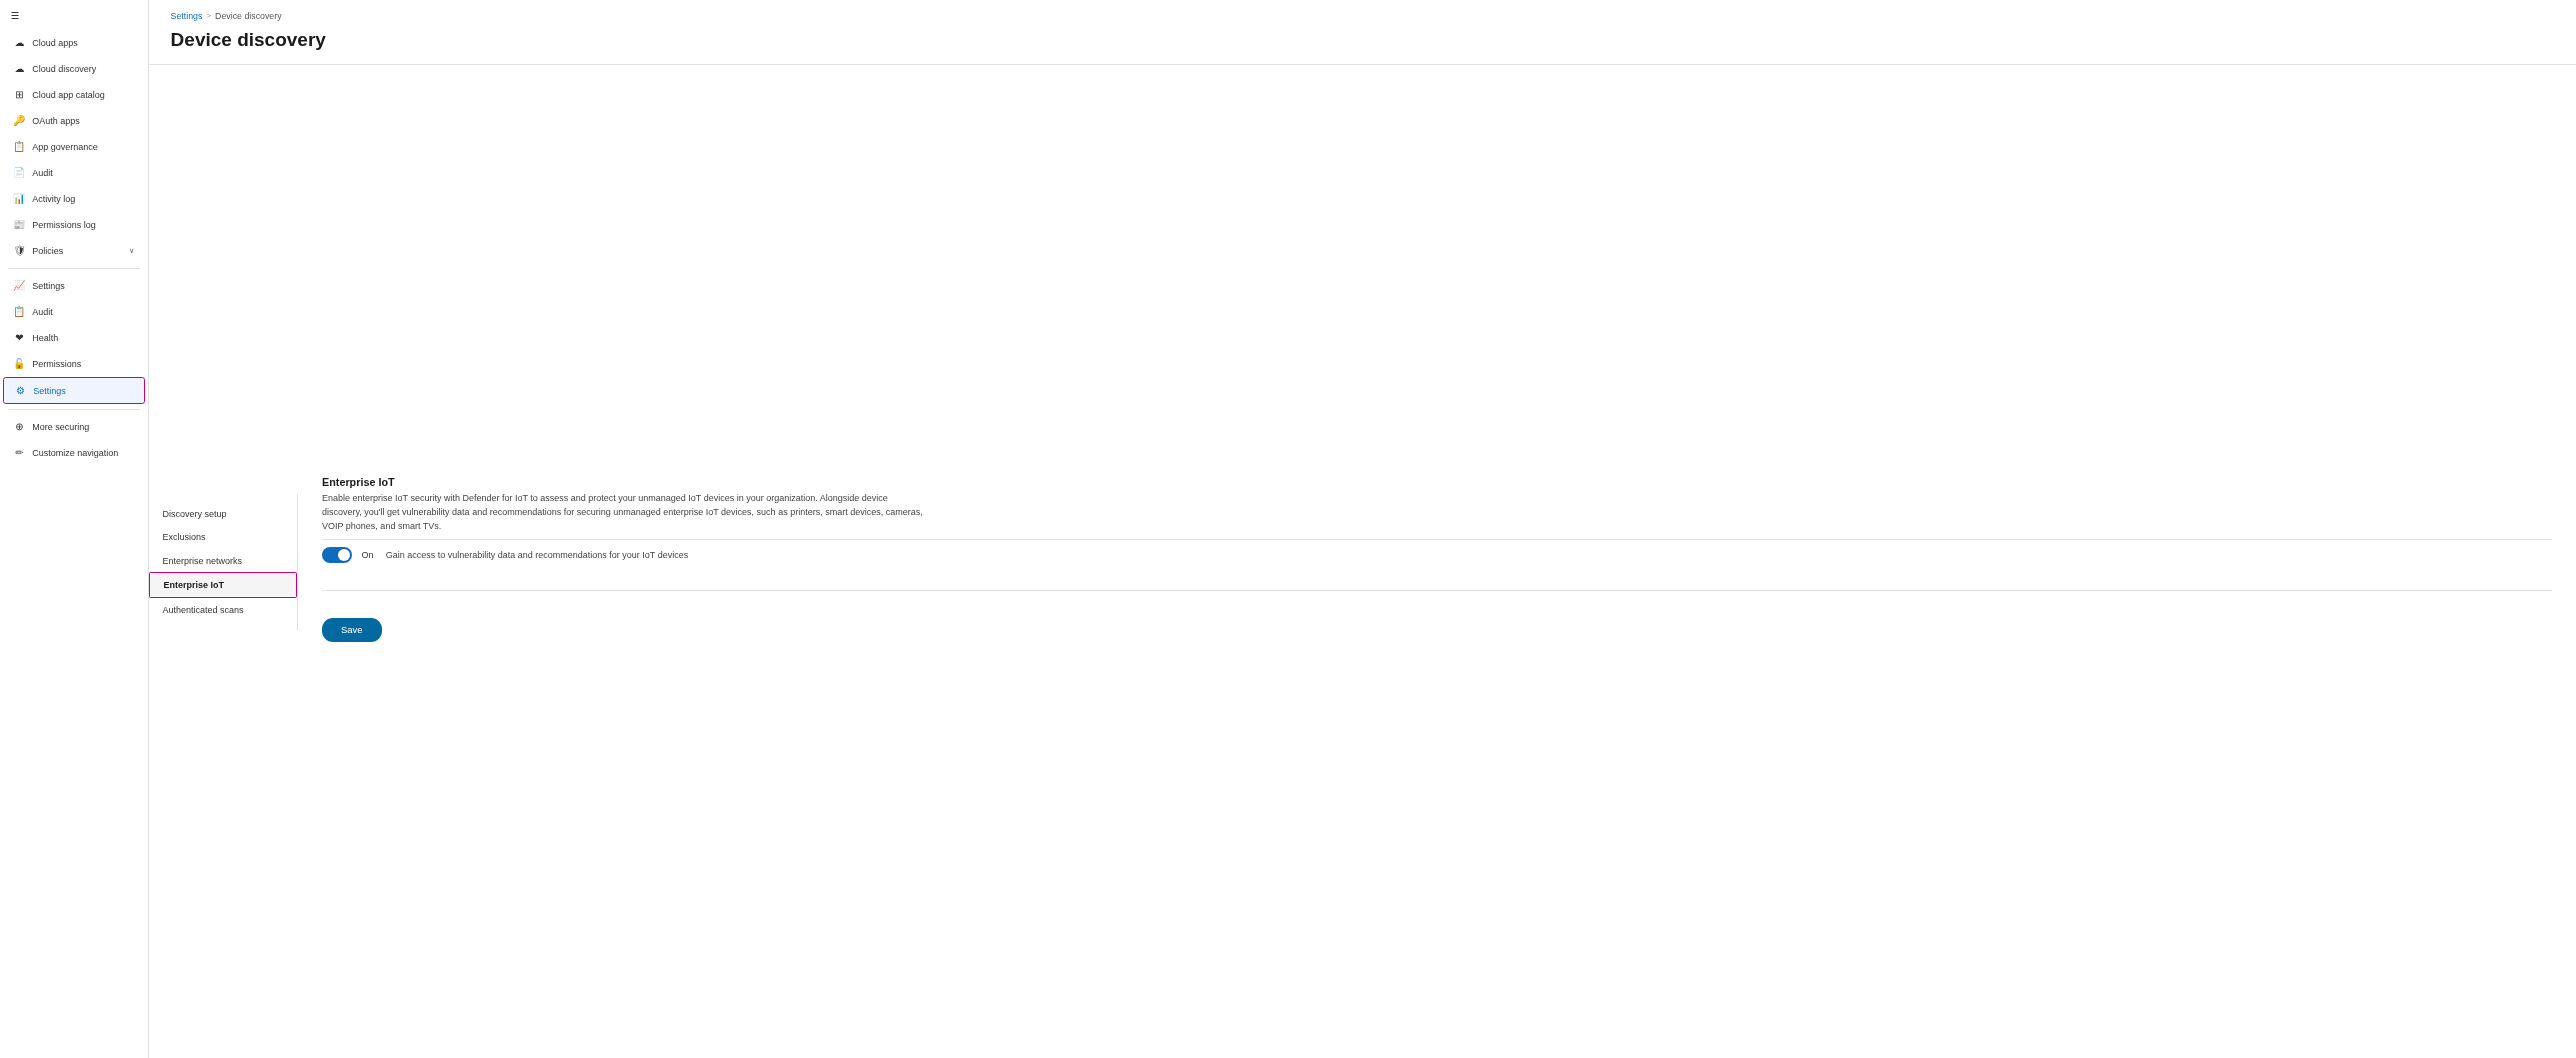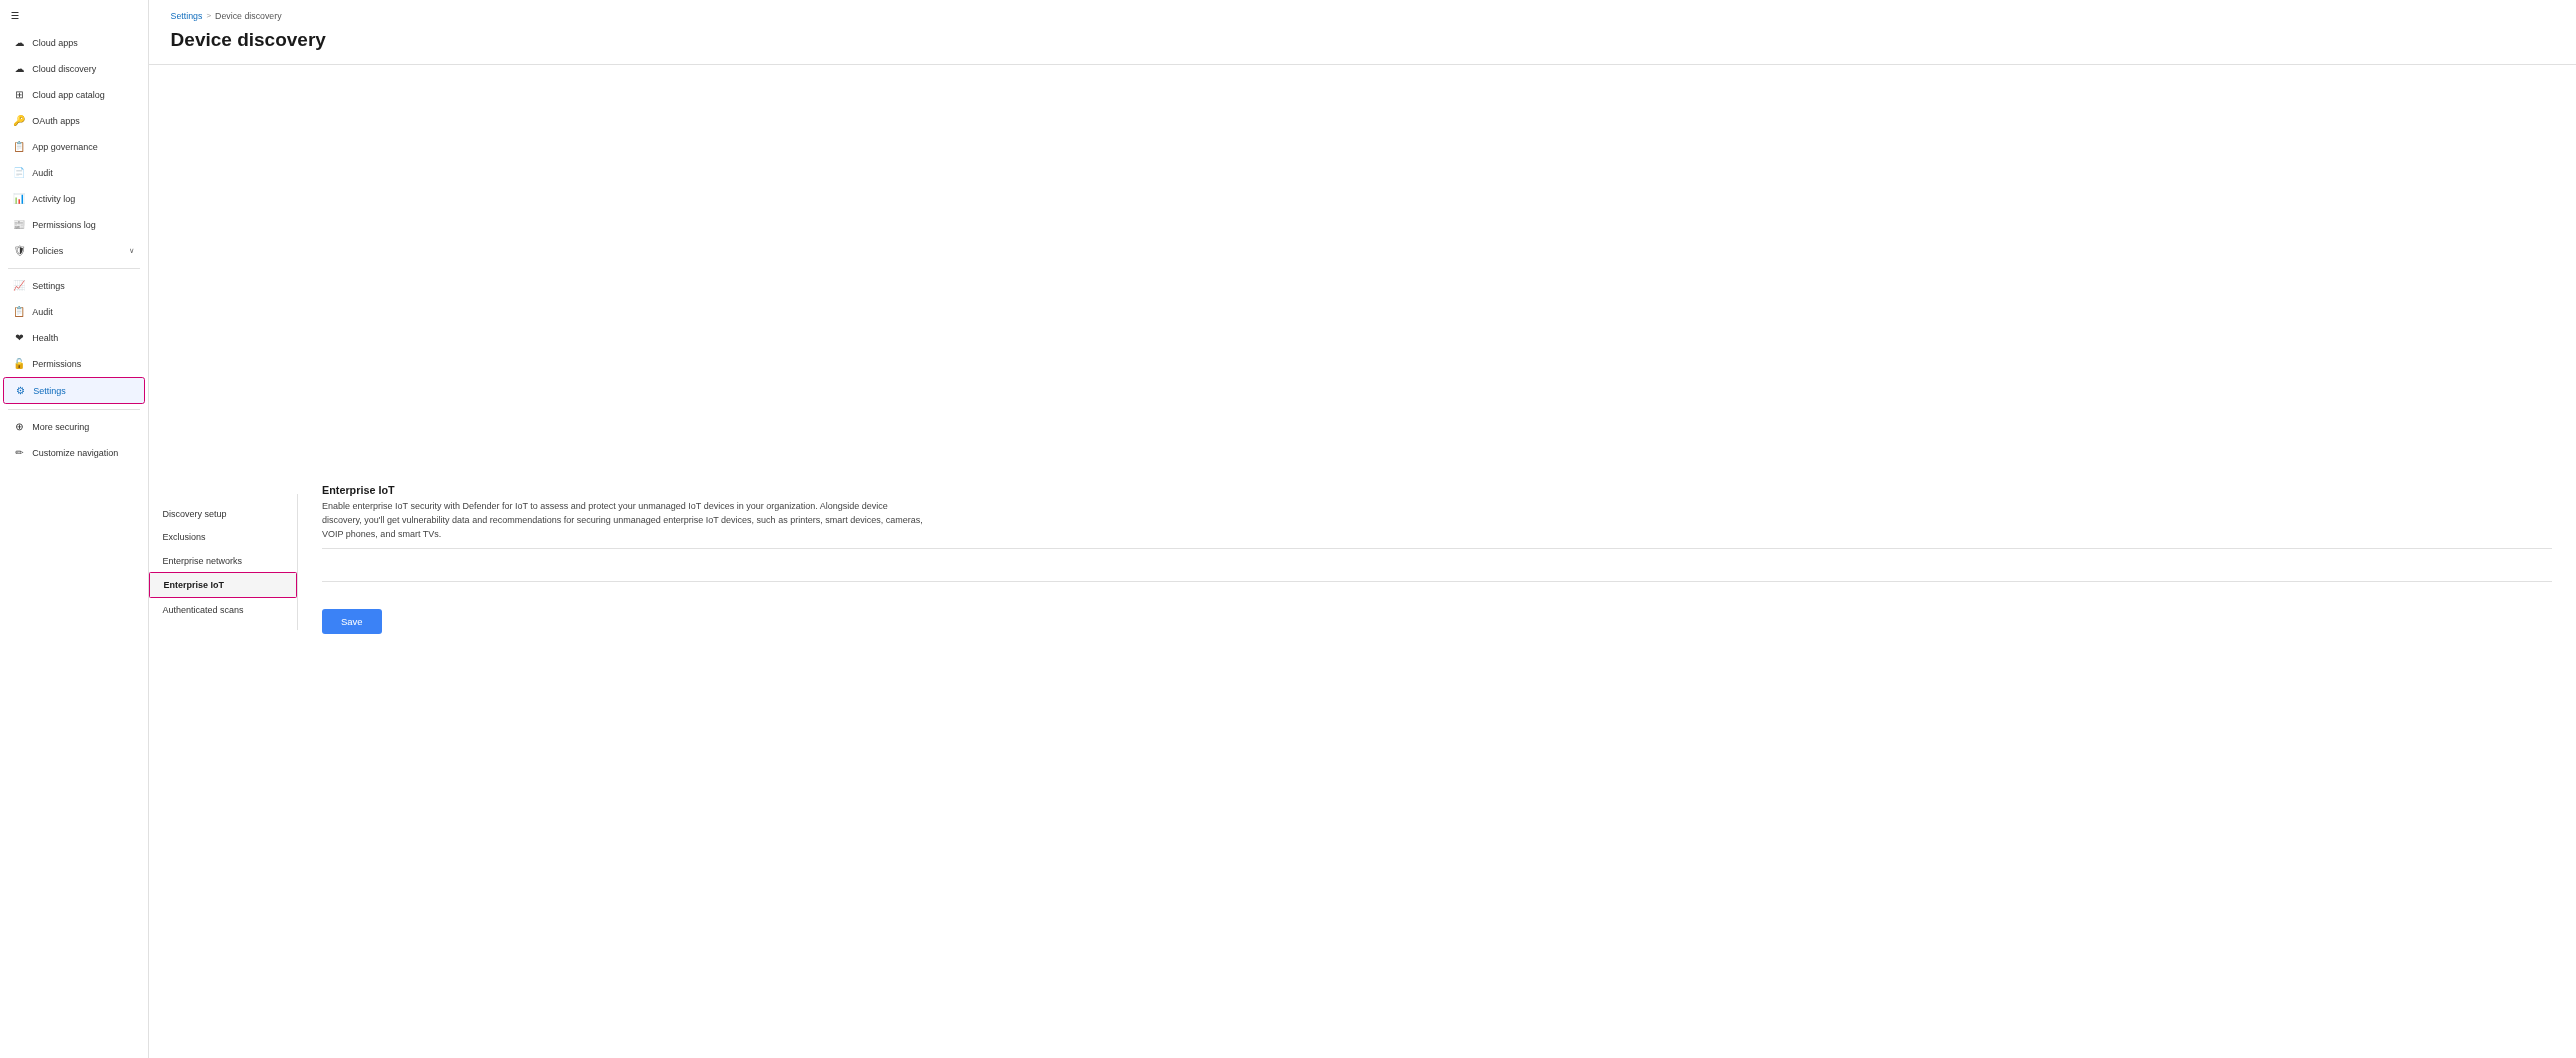--- a/index.html
+++ b/index.html
@@ -200,24 +200,24 @@
     .divider-full {
       border: none;
       border-top: 0.7px solid #e0e0e0;
       margin: 5.4px 0;
     }
 
     .save-section {
       padding: 10.8px 0 5.4px 0;
     }
     .save-button {
-      background: #3b82f6;
+      background: #0369a1;
       color: #fff;
       border: none;
-      border-radius: 3px;
+      border-radius: 11px;
       padding: 6.8px 19px;
       font-size: 9.5px;
       font-weight: 500;
       cursor: pointer;
     }
 
     
     .icon-bars::before { content: '☰'; }
   </style>
 </head>
@@ -329,20 +329,25 @@
       </div>
     </div>
 
     <div class="detail-panel">
       <div>
         <div class="section-title">Enterprise IoT</div>
         <div class="section-desc">Enable enterprise IoT security with Defender for IoT to assess and protect your unmanaged IoT devices in your organization. Alongside device discovery, you'll get vulnerability data and recommendations for securing unmanaged enterprise IoT devices, such as printers, smart devices, cameras, VOIP phones, and smart TVs.</div>
 
         <hr class="divider-full">
 
+        <div class="toggle-row">
+          <div class="toggle-switch"></div>
+          <span class="toggle-label">On</span>
+          <span class="toggle-desc">Gain access to vulnerability data and recommendations for your IoT devices</span>
+        </div>
       </div>
 
       <div style="flex:1;"></div>
 
       <hr class="divider-full">
       <div class="save-section">
         <button class="save-button">Save</button>
       </div>
     </div>
   </div>

